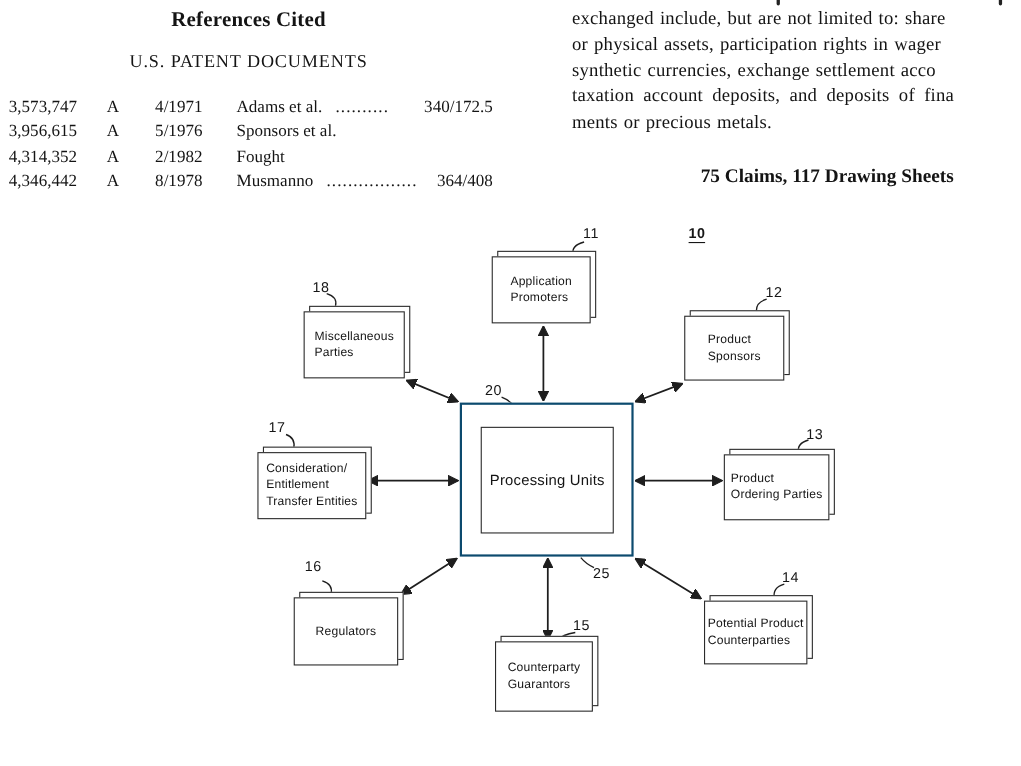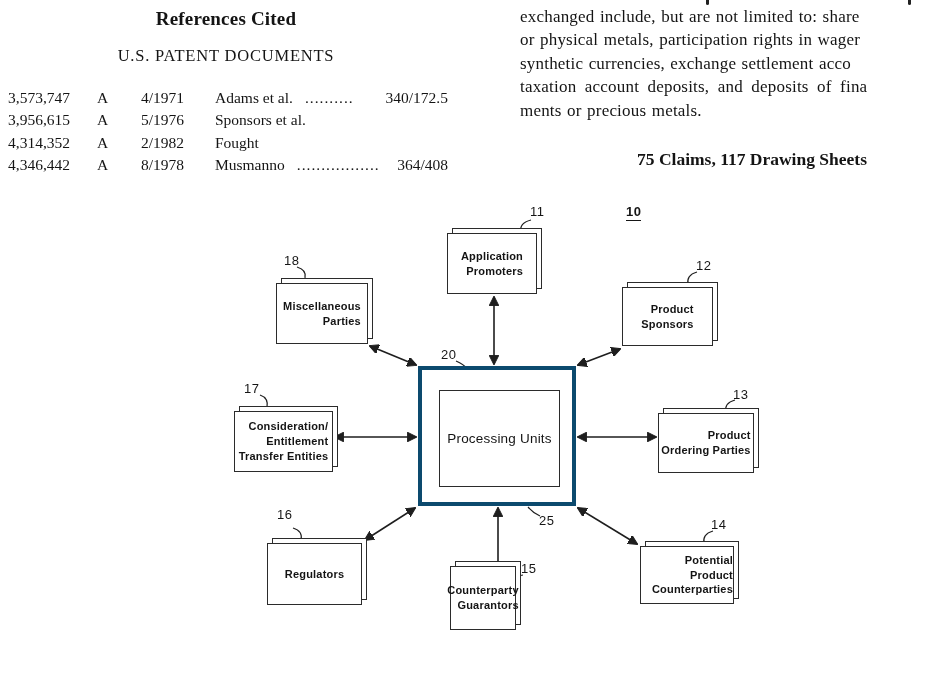--- a/index.html
+++ b/index.html
@@ -32,25 +32,25 @@
 
   
   .figure { position:absolute; left:0; top:0; width:928px; height:696px; font-family:"Liberation Sans", sans-serif; }
   .fig-svg { position:absolute; left:0; top:0; pointer-events:none; }
   .fig-svg line, .fig-svg path { stroke:#1e1e1e; }
 
   .stack { position:absolute; }
   .sheet { position:absolute; background:#fff; border:1.5px solid #2b2b2b; }
   .sheet.back  { left:5px; top:-5px; width:100%; height:100%; }
   .sheet.front { left:0; top:0; width:100%; height:100%;
-                 display:flex; align-items:center; justify-content:center; text-align:right;font-weight:bold; }
+                 display:flex; align-items:center; justify-content:center; text-align:left; }
   .node-label { font-size:11px; line-height:1.35; color:#141414; white-space:pre-line; letter-spacing:.2px; }
 
   .center-outer { position:absolute; left:418px; top:366px; width:158px; height:140px;
-                  border:4px solid #0c4a6e; background:#fff; }
+                  border:2px solid #0c4a6e; background:#fff; }
   .center-inner { position:absolute; left:17px; top:20px; width:121px; height:97px;
                   border:1.5px solid #2b2b2b; background:#fff;
                   display:flex; align-items:center; justify-content:center; }
   .center-label { font-size:13.5px; color:#141414; letter-spacing:.2px; }
 
   .refnum { position:absolute; font-size:13px; color:#161616; letter-spacing:.5px; }
   .refnum.fig-id { font-weight:bold; border-bottom:1.4px solid #161616; padding-bottom:1px; }
 </style>
 </head>
 <body>
@@ -91,21 +91,21 @@
       <span class="p-dots">.................</span>
       <span class="p-class">364/408</span>
     </div>
   </div>
 </section>
 
 <section class="col-right">
   <span class="artifact" style="left:186px;"></span>
   <span class="artifact" style="left:388px;"></span>
   <div class="body-line" style="top:7px;">exchanged include, but are not limited to: share</div>
-  <div class="body-line" style="top:30px;">or physical metals, participation rights in wager</div>
+  <div class="body-line" style="top:30px;">or physical assets, participation rights in wager</div>
   <div class="body-line" style="top:54px;">synthetic currencies, exchange settlement acco</div>
   <div class="body-line wide" style="top:77px;">taxation account deposits, and deposits of fina</div>
   <div class="body-line" style="top:101px;">ments or precious metals.</div>
   <div class="claims-line">75 Claims, 117 Drawing Sheets</div>
 </section>
 
 <div class="figure">
 
   <svg class="fig-svg" width="928" height="696" viewBox="0 0 928 696">
     <defs>
@@ -156,21 +156,21 @@
 Ordering Parties</span>
       </div>
   </div>
   <div class="stack" style="left:640px; top:546px; width:94px; height:58px;">
     <div class="sheet back"></div>
     <div class="sheet front">
         <span class="node-label">Potential Product
 Counterparties</span>
       </div>
   </div>
-  <div class="stack" style="left:450px; top:566px; width:66px; height:64px;">
+  <div class="stack" style="left:450px; top:583px; width:89px; height:64px;">
     <div class="sheet back"></div>
     <div class="sheet front">
         <span class="node-label">Counterparty
 Guarantors</span>
       </div>
   </div>
   <div class="stack" style="left:267px; top:543px; width:95px; height:62px;">
     <div class="sheet back"></div>
     <div class="sheet front">
         <span class="node-label">Regulators</span>

